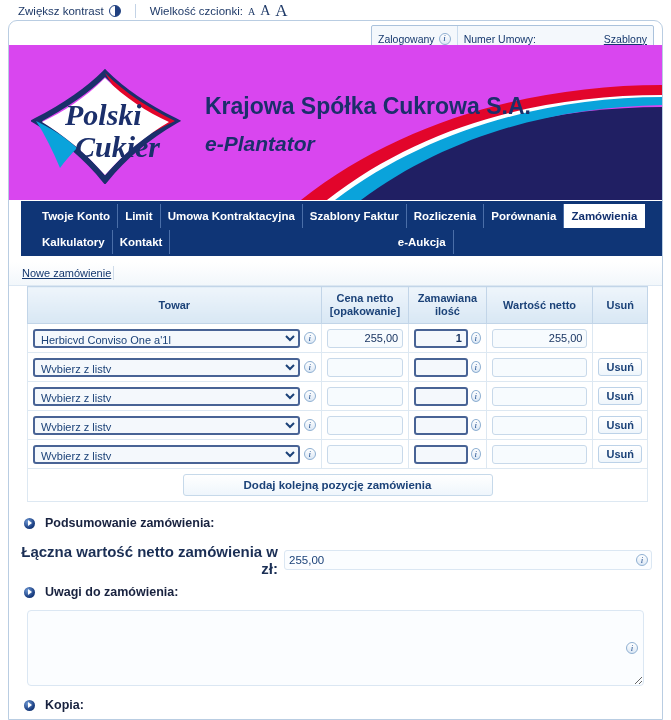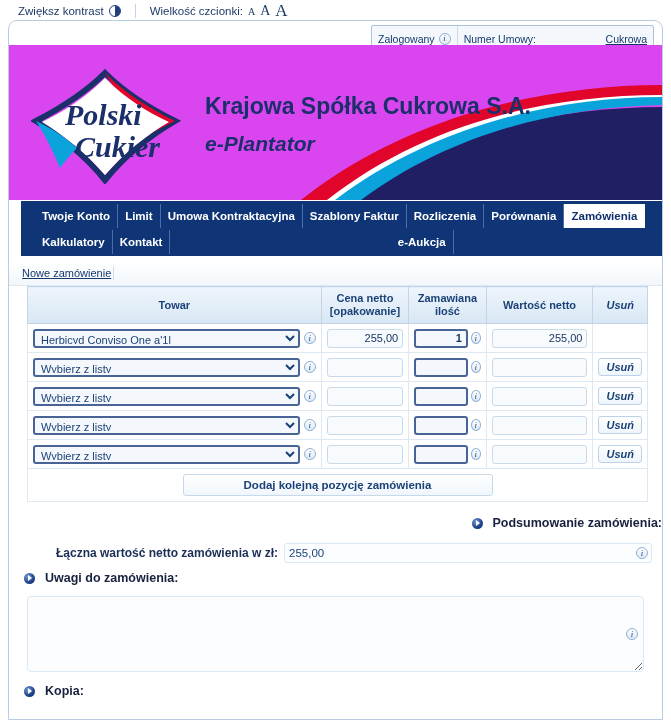--- a/index.html
+++ b/index.html
@@ -105,21 +105,21 @@
   .tbl th {
     background:linear-gradient(#eef5fb,#d8e7f4);
     color:#1b4278; font-size:11px; font-weight:bold;
     border:1px solid #c2d5e8; padding:5px 4px; line-height:13px;
   }
   .tbl td { border:1px solid #dde8f2; padding:3px 5px; vertical-align:middle; height:29px; }
   .c-towar { width:300px; }
   .c-cena  { width:88px; }
   .c-ilosc { width:78px; }
   .c-wart  { width:110px; }
-  .c-usun  { width:45px; text-align:center;font-style:italic; }
+  .c-usun  { width:45px; text-align:center; }
 
   .selwrap { display:flex; align-items:center; gap:4px; }
   select.sel {
     flex:1; font-family:"Liberation Sans", sans-serif; font-size:11px;
     color:#1b4278; border:2px solid #486395; border-radius:3px;
     background:#f4f8fc; padding:2px 2px; height:19px; outline:none;
   }
   input.tin {
     width:100%; font-family:"Liberation Sans", sans-serif; font-size:11px;
     text-align:right; color:#14305e; border:1px solid #c3d5e8;
@@ -136,21 +136,21 @@
   .addrow-cell { background:#ffffff; }
   .btn-add {
     display:block; width:310px; margin:2px auto; text-align:center;
     font-size:11.5px; font-weight:bold; color:#1b4278;
     border:1px solid #c6d9ea; background:linear-gradient(#ffffff,#eff6fc);
     border-radius:3px; padding:4px 0; cursor:pointer;
   }
 
   
   .sumrow { display:flex; align-items:center; padding:6px 10px 4px 0; }
-  .sumlabel { font-size:12px; font-weight:bold; color:#1b2f55; width:275px; text-align:right; padding-right:6px; }
+  .sumlabel { font-size:15px; font-weight:bold; color:#1b2f55; width:275px; text-align:right; padding-right:6px; }
   .suminput { flex:1; position:relative; }
   .suminput input {
     width:100%; font-family:"Liberation Sans", sans-serif; font-size:11.5px;
     color:#1b4278; border:1px solid #dbe7f3; background:#fbfdff;
     border-radius:3px; height:20px; padding:0 22px 0 4px;
   }
   .suminput .iconinfo { position:absolute; right:4px; top:4px; }
 
   
   .notewrap { position:relative; margin:4px 18px 0 18px; }
@@ -187,21 +187,21 @@
       <div class="cell">
         <span>Zalogowany</span>
         <span class="iconinfo">i</span>
       </div>
       <div class="vsep"></div>
       <div class="cell grow">
         <span>Numer Umowy:</span>
         <span></span>
       </div>
       <div class="cell">
-        <a href="#">Cukrowa</a>
+        <a href="#">Szablony</a>
       </div>
     </div>
 
     <div class="masthead">
       <svg class="swoosh" viewBox="0 0 653 155" preserveAspectRatio="none">
         <path d="M653,62 C540,62 420,92 330,155 L653,155 Z" fill="#201f63"></path>
         <path d="M653,50 C538,50 415,82 322,155 L352,155 C440,90 545,62 653,60 Z" fill="#0aa3db"></path>
         <path d="M653,42 C528,42 398,78 300,155 L326,155 C420,84 540,52 653,52 Z" fill="#ffffff"></path>
         <path d="M653,40 C525,40 392,76 292,155 L318,155 C414,80 533,50 653,50 Z" fill="#e2052b"></path>
       </svg>
@@ -351,21 +351,21 @@
           </tbody>
         <tfoot>
           <tr>
             <td colspan="5" class="addrow-cell">
               <div class="btn-add">Dodaj kolejną pozycję zamówienia</div>
             </td>
           </tr>
         </tfoot>
       </table>
 
-      <div class="section-h" style="padding-top:14px;justify-content:flex-end;">
+      <div class="section-h" style="padding-top:14px;">
         <span class="bullet"></span>
         <span class="t">Podsumowanie zamówienia:</span>
       </div>
 
       <div class="sumrow">
         <div class="sumlabel">Łączna wartość netto zamówienia w zł:</div>
         <div class="suminput">
           <input type="text" readonly="" value="255,00" style="">
           <span class="iconinfo">i</span>
         </div>

